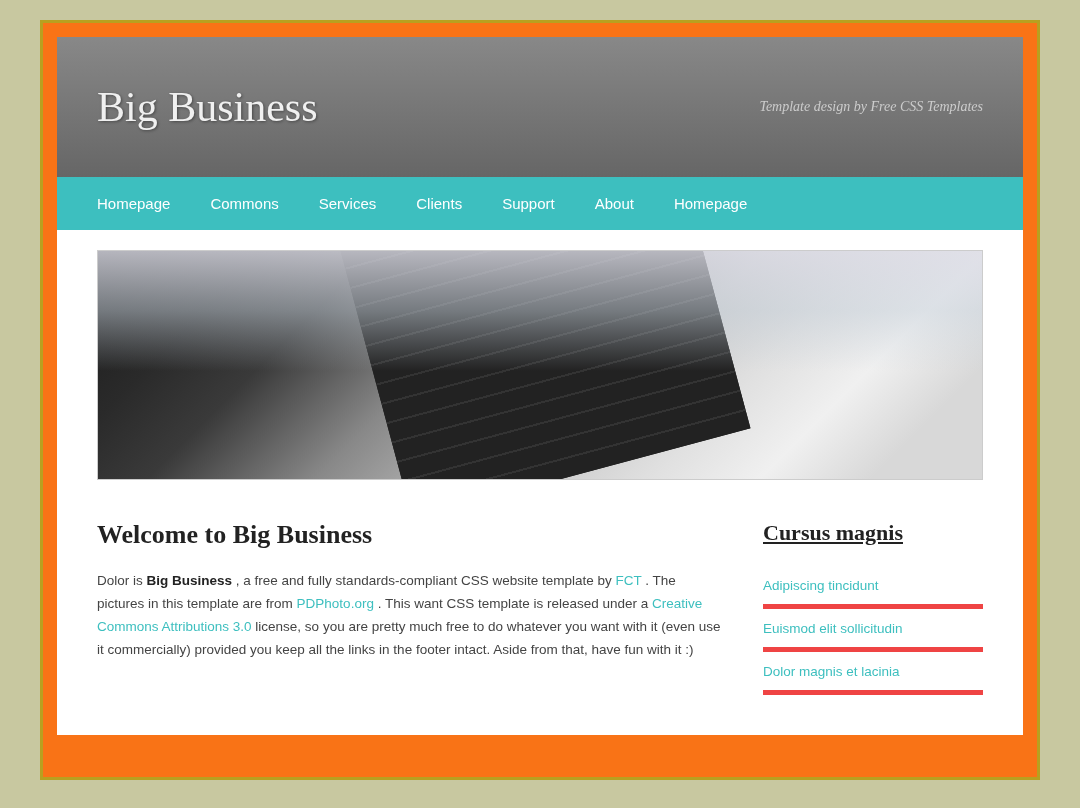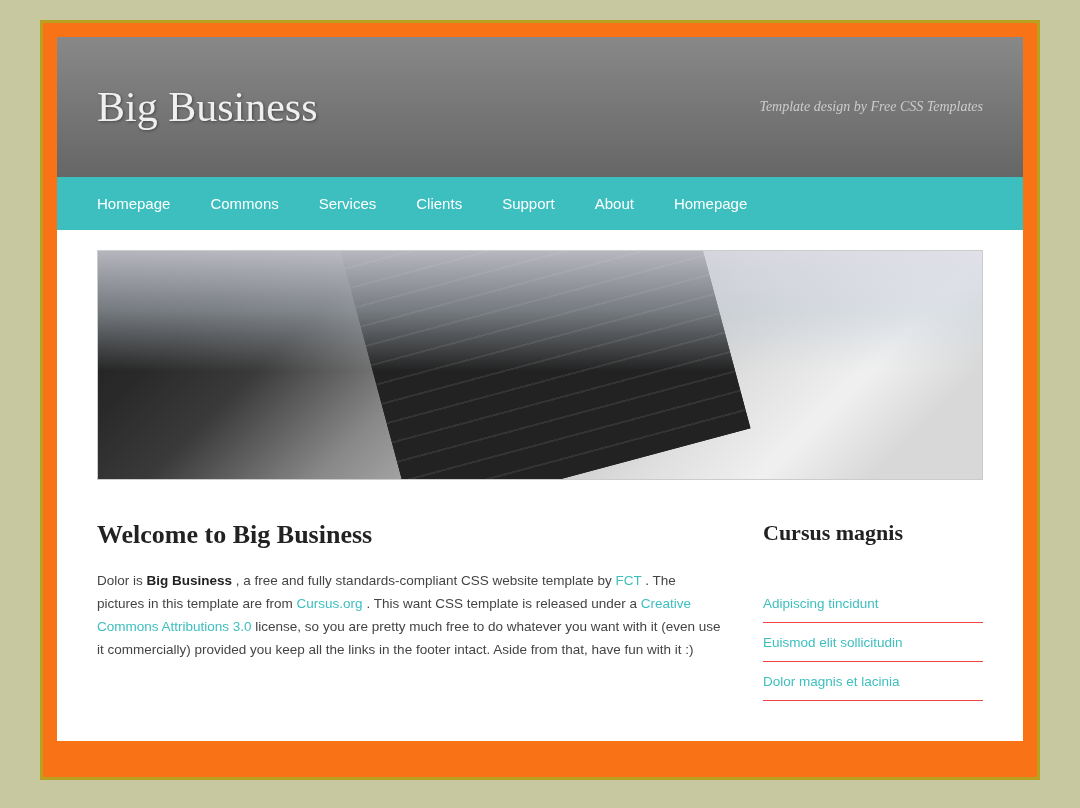--- a/index.html
+++ b/index.html
@@ -158,31 +158,32 @@
 
     .main-content p a {
       color: #3dbfbf;
       text-decoration: none;
     }
 
     .sidebar h3 {
       font-size: 22px;
       font-family: Georgia, serif;
       color: #222222;
-      margin-bottom: 38px;
+      margin-bottom: 20px;
       font-weight: bold;
+      text-decoration: underline;
     }
 
     .sidebar ul {
       list-style: none;
       padding: 0;
     }
 
     .sidebar ul li {
-      border-bottom: 1px solid #ef4444;
+      border-bottom: 5px solid #ef4444;
       padding: 10px 0;
     }
 
     .sidebar ul li a {
       color: #3dbfbf;
       text-decoration: none;
       font-family: Arial, sans-serif;
       font-size: 13.5px;
     }
   </style>
@@ -214,21 +215,21 @@
     <div class="content-area">
 
       <main class="main-content">
         <h2>Welcome to Big Business</h2>
         <p>
           <span>Dolor is </span>
           <strong>Big Business</strong>
           <span>, a free and fully standards-compliant CSS website template by </span>
           <a href="#">FCT</a>
           <span>. The pictures in this template are from </span>
-          <a href="#">Cursus.org</a>
+          <a href="#">PDPhoto.org</a>
           <span>. This want CSS template is released under a </span>
           <a href="#">Creative<br>Commons Attributions 3.0</a>
           <span> license, so you are pretty much free to do whatever you want with it (even use it commercially) provided you keep all the links in the footer intact. Aside from that, have fun with it :)</span>
         </p>
       </main>
 
       <aside class="sidebar">
         <h3>Cursus magnis</h3>
         <ul>
           <li>

